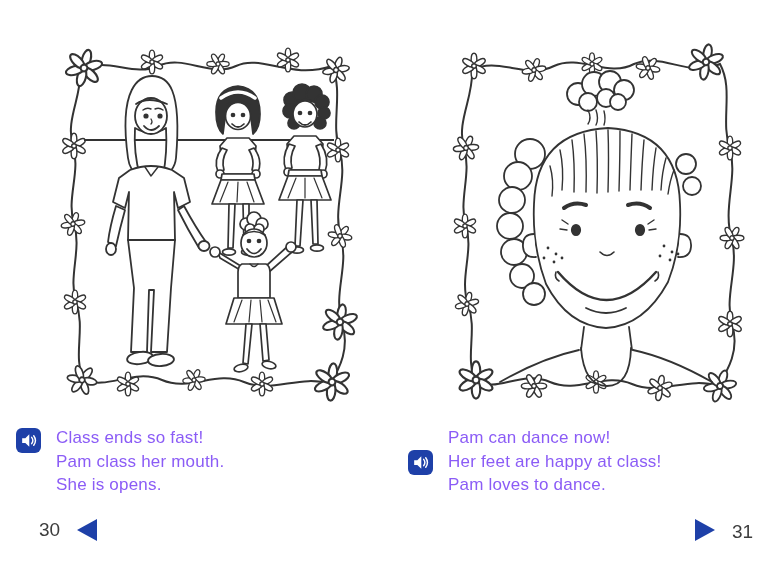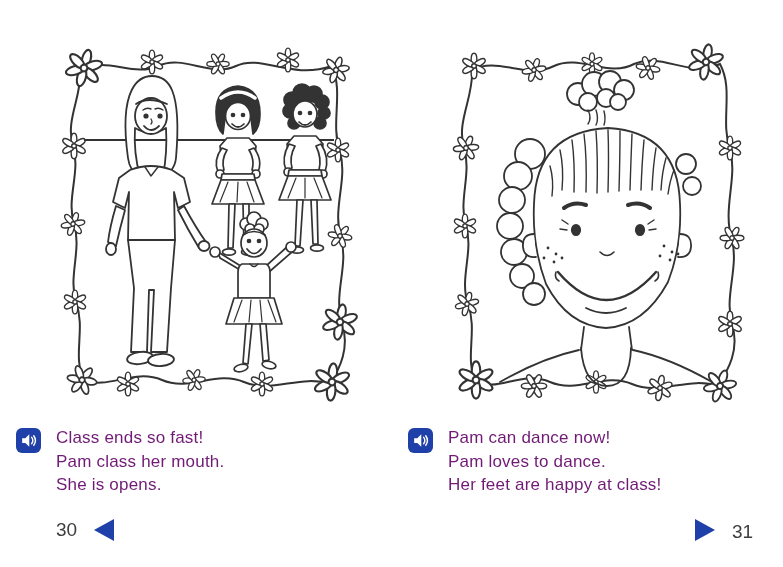--- a/index.html
+++ b/index.html
@@ -3,26 +3,26 @@
 <meta charset="utf-8">
 <style>
   html,body{margin:0;padding:0;background:#ffffff;}
   body{width:783px;height:567px;position:relative;font-family:"Liberation Sans",sans-serif;overflow:hidden;}
   .panel{position:absolute;top:36px;width:320px;height:380px;}
   #panel-left{left:48px;}
   #panel-right{left:438px;}
   .panel svg{width:100%;height:100%;display:block;}
   .caption{position:absolute;top:426px;display:flex;align-items:flex-start;gap:15px;}
   #caption-left{left:16px;}
-  #caption-right{left:408px;}
+  #caption-right{left:408px;align-items:center;}
   .audio-btn{width:25px;height:25px;border:none;border-radius:6px;background:#1e40a8;padding:3px;cursor:pointer;display:flex;align-items:center;justify-content:center;margin-top:2px;}
   .audio-btn svg{width:19px;height:19px;display:block;}
-  .caption-lines p{margin:0;font-size:17px;line-height:23.5px;color:#701a75;letter-spacing:0.2px;}
+  .caption-lines p{margin:0;font-size:17px;line-height:23.5px;color:#8b5cf6;letter-spacing:0.2px;}
   .footer{position:absolute;top:517px;display:flex;align-items:center;gap:14px;}
-  #footer-left{left:56px;}
+  #footer-left{left:39px;}
   #footer-right{left:692px;align-items:flex-end;}
   .page-num{font-size:19px;color:#3d3d3d;}
   .nav-btn{border:none;background:transparent;padding:0;cursor:pointer;width:26px;height:26px;display:flex;align-items:center;justify-content:center;}
   .nav-btn svg{width:26px;height:26px;display:block;}
 </style>
 </head>
 <body>
 
 <div class="panel" id="panel-left">
 <svg viewBox="0 0 320 380" xmlns="http://www.w3.org/2000/svg">
@@ -295,22 +295,22 @@
     <span style="display:flex;">
       <svg viewBox="0 0 24 24">
           <path d="M4,9 L4,15 L8,15 L13,20 L13,4 L8,9 Z" fill="#fff"></path>
           <path d="M16,8 Q19,12 16,16" fill="none" stroke="#fff" stroke-width="1.8" stroke-linecap="round"></path>
           <path d="M18.6,6 Q23,12 18.6,18" fill="none" stroke="#fff" stroke-width="1.8" stroke-linecap="round"></path>
         </svg>
     </span>
   </button>
   <div class="caption-lines">
     <p>Pam can dance now!</p>
+    <p>Her feet are happy at class!</p>
     <p>Pam loves to dance.</p>
-    <p>Her feet are happy at class!</p>
   </div>
 </div>
 
 <div class="footer" id="footer-left">
   <span class="page-num">30</span>
   <button class="nav-btn">
     <span style="display:flex;">
       <svg viewBox="0 0 26 26">
           <polygon points="23,2 23,24 3,13" fill="#1e40a8"></polygon>
         </svg>

